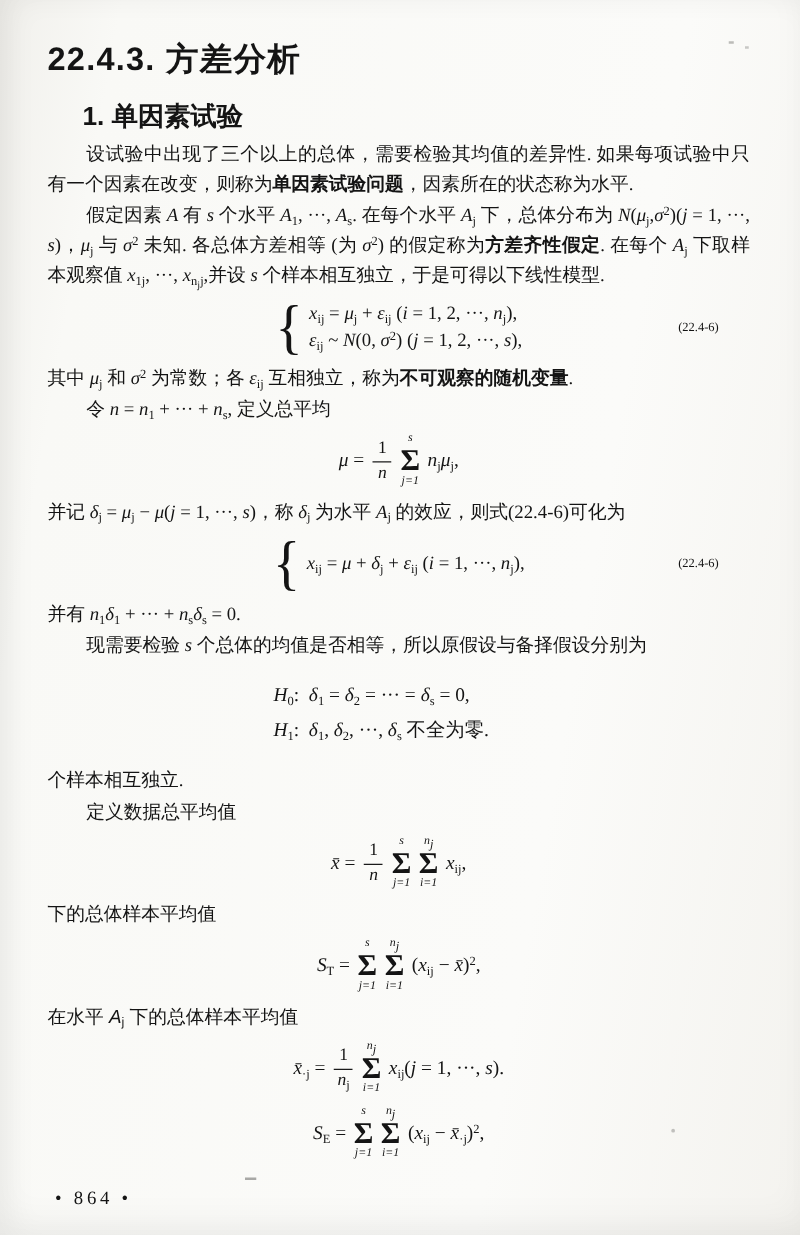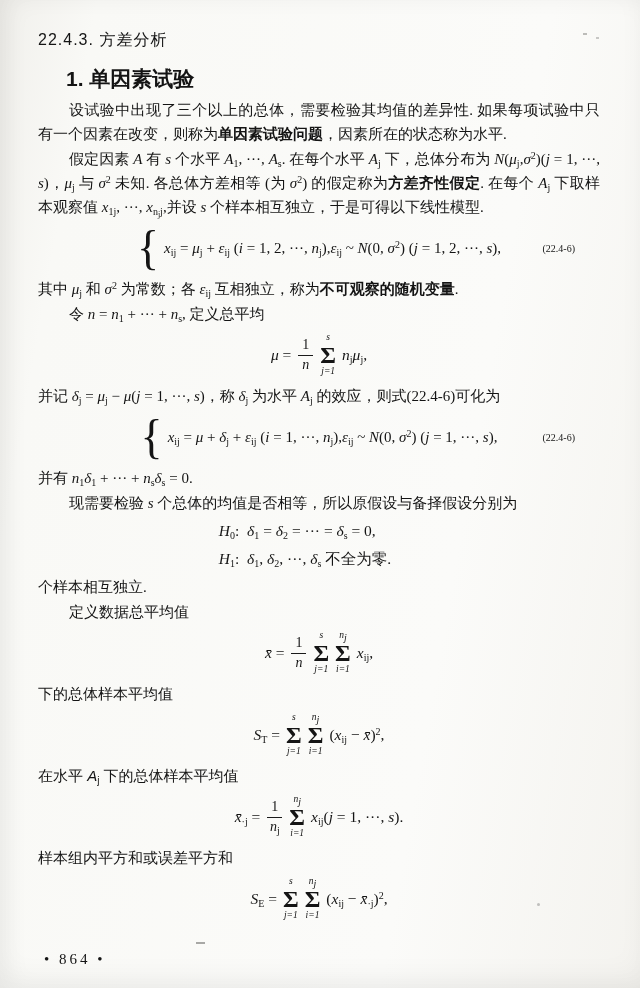--- a/index.html
+++ b/index.html
@@ -13,21 +13,21 @@
     position: relative;
     width: 640px; height: 988px;
     padding: 30px 40px 0 38px;
     color: #141414;
     background: linear-gradient(100deg, #f1f0ec 0%, #f9f9f6 12%, #fbfbf9 68%, #f4f3ef 100%);
     box-shadow: inset 10px 0 22px rgba(0,0,0,0.045), inset 0 -14px 26px rgba(0,0,0,0.035);
     overflow: hidden;
   }
   .title {
     margin: 0 0 14px 0;
-    font-size: 16px; font-weight: normal; letter-spacing: 1px;
+    font-size: 26px; font-weight: bold; letter-spacing: 1px;
     font-family: "Liberation Sans", "DejaVu Sans", sans-serif;
   }
   .subhead {
     margin: 0 0 5px 28px;
     font-size: 21px; font-weight: bold;
     font-family: "Liberation Sans", "DejaVu Sans", sans-serif;
   }
   p.body {
     margin: 1px 0;
     font-size: 15px; line-height: 24px;
@@ -45,21 +45,21 @@
   .eqrow {
     position: relative;
     display: flex; align-items: center; justify-content: center;
     margin: 6px 0;
     font-size: 15px;
   }
   .brace {
     font-size: 46px; font-weight: 400; line-height: 1;
     transform: scaleY(1.05); margin-right: 5px;
   }
-  .syslines { display: flex; flex-direction: row; }
+  .syslines { display: flex; flex-direction: column; }
   .sysline { line-height: 22px; white-space: nowrap; }
   .eqnum { position: absolute; right: 25px; top: 50%; transform: translateY(-50%); font-size: 10px; }
 
   .formula {
     display: flex; align-items: center; justify-content: center;
     margin: 6px 0;
     font-size: 15.5px;
     min-height: 46px;
   }
   .formula .mtext { margin: 0 3px; white-space: nowrap; }
@@ -71,21 +71,21 @@
   .frac .den { padding-top: 1px; }
   .sum {
     display: inline-flex; flex-direction: column; align-items: center;
     margin: 0 3px; line-height: 1;
   }
   .sum .lim { font-size: 9.5px; font-style: italic; line-height: 1.2; white-space: nowrap; }
   .sum .sigma { font-size: 24px; line-height: 0.95; font-weight: 600; }
 
   .hyp {
     width: fit-content;
-    margin: 2px auto;
+    margin: 14px auto;
     transform: translateX(-14px);
     font-size: 15.5px; line-height: 28px;
   }
   .footer {
     position: absolute; left: 44px; bottom: 20px;
     font-size: 15px; font-weight: normal; letter-spacing: 3px;
   }
   .artifact { position: absolute; background: #7d7d7a; }
   .a-dash { left: 196px; top: 942px; width: 9px; height: 2px; opacity: .65; }
   .a-speck1 { left: 583px; top: 33px; width: 4px; height: 2px; opacity: .5; }
@@ -128,21 +128,20 @@
     </span>
     <span class="mtext"><i>n</i><sub>j</sub><i>μ</i><sub>j</sub>,</span>
   </div>
 
   <p class="body">并记 <i>δ</i><sub>j</sub> = <i>μ</i><sub>j</sub> − <i>μ</i>(<i>j</i> = 1, ···, <i>s</i>)，称 <i>δ</i><sub>j</sub> 为水平 <i>A</i><sub>j</sub> 的效应，则式(22.4-6)可化为</p>
 
   <div class="eqrow">
     <span class="brace">{</span>
     <span class="syslines">
       <span class="sysline"><i>x</i><sub>ij</sub> = <i>μ</i> + <i>δ</i><sub>j</sub> + <i>ε</i><sub>ij</sub> (<i>i</i> = 1, ···, <i>n</i><sub>j</sub>),</span>
-      <span class="sysline"><i>ε</i><sub>ij</sub> ~ <i>N</i>(0, <i>σ</i><sup>2</sup>) (<i>j</i> = 1, ···, <i>s</i>),</span>
     </span>
     <span class="eqnum">(22.4-6)</span>
   </div>
 
   <p class="body">并有 <i>n</i><sub>1</sub><i>δ</i><sub>1</sub> + ··· + <i>n</i><sub>s</sub><i>δ</i><sub>s</sub> = 0.</p>
   <p class="body indent">现需要检验 <i>s</i> 个总体的均值是否相等，所以原假设与备择假设分别为</p>
 
   <div class="hyp">
     <div class="hypline"><i>H</i><sub>0</sub>:&nbsp; <i>δ</i><sub>1</sub> = <i>δ</i><sub>2</sub> = ··· = <i>δ</i><sub>s</sub> = 0,</div>
     <div class="hypline"><i>H</i><sub>1</sub>:&nbsp; <i>δ</i><sub>1</sub>, <i>δ</i><sub>2</sub>, ···, <i>δ</i><sub>s</sub> 不全为零.</div>
@@ -196,21 +195,20 @@
       <span class="den"><i>n</i><sub>j</sub></span>
     </span>
     <span class="sum">
       <span class="lim">n<sub>j</sub></span>
       <span class="sigma">Σ</span>
       <span class="lim">i=1</span>
     </span>
     <span class="mtext"><i>x</i><sub>ij</sub>(<i>j</i> = 1, ···, <i>s</i>).</span>
   </div>
 
-  <p class="body boldhead">样本组内平方和或误差平方和</p>
 
   <div class="formula">
     <span class="mtext"><i>S</i><sub>E</sub> =</span>
     <span class="sum">
       <span class="lim">s</span>
       <span class="sigma">Σ</span>
       <span class="lim">j=1</span>
     </span>
     <span class="sum">
       <span class="lim">n<sub>j</sub></span>

